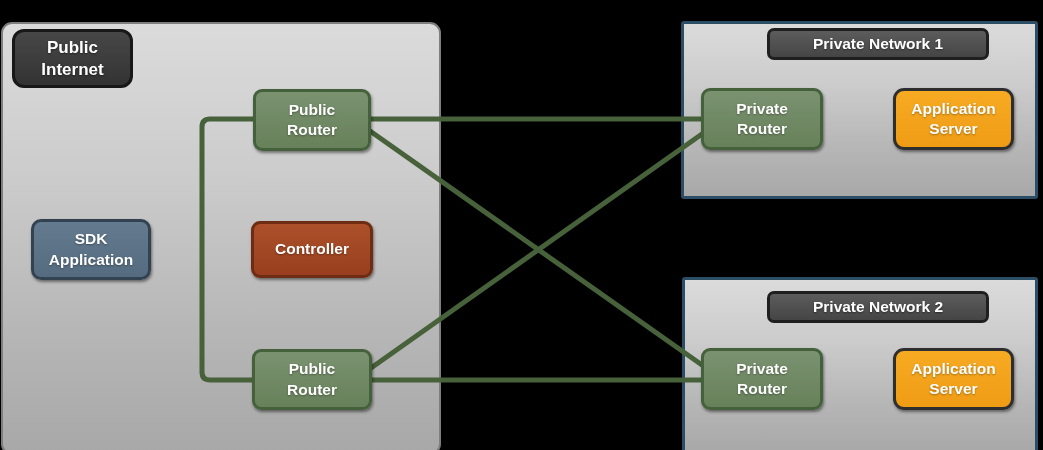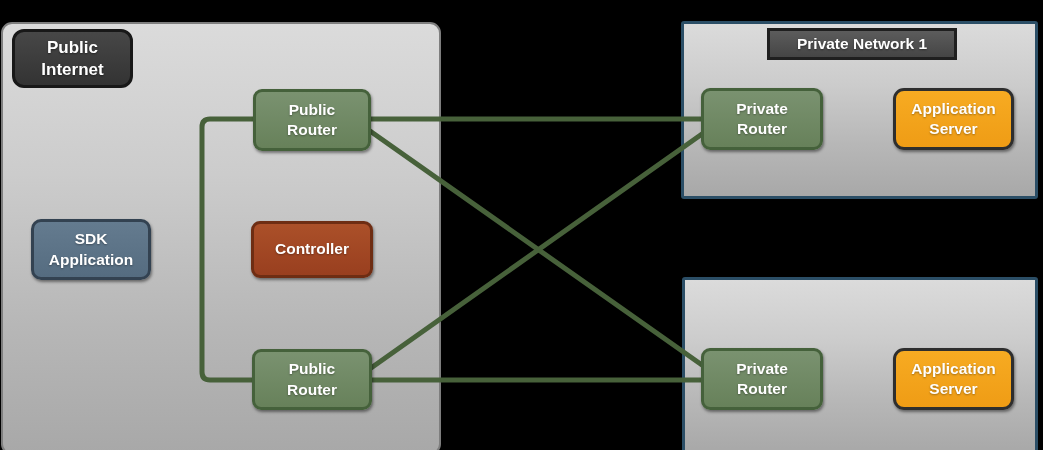--- a/index.html
+++ b/index.html
@@ -58,24 +58,24 @@
   }
   .badge.cloud {
     left: 12px; top: 11px; width: 121px; height: 59px;
     background: linear-gradient(180deg, #474747, #333333);
     border: 3px solid #181818;
     border-radius: 12px;
     font-size: 17px;
     line-height: 1.28;
   }
   .badge.title {
-    width: 190px; height: 32px;
+    width: 222px; height: 32px;
     background: linear-gradient(180deg, #5c5c5c, #454545);
     border: 3px solid #1f1f1f;
-    border-radius: 0;
+    border-radius: 7px;
     font-size: 15.5px;
   }
   .badge.title.t1 { left: 767px; top: 10px; }
   .badge.title.t2 { left: 767px; top: 273px; }
 
   
   .node {
     position: absolute;
     z-index: 3;
     display: flex;
@@ -132,20 +132,21 @@
     <path d="M 254 101 L 210 101 Q 202 101 202 109 L 202 354 Q 202 362 210 362 L 253 362"></path>
     <path d="M 370 101 L 702 101"></path>
     <path d="M 371 362 L 702 362"></path>
     <path d="M 370 113 L 702 347"></path>
     <path d="M 371 350 L 702 116"></path>
   </svg>
 
   <div class="badge cloud">Public
 Internet</div>
   <div class="badge title t1">Private Network 1</div>
+  <div class="badge title t2">Private Network 2</div>
 
   <div class="node slate sdk">SDK
 Application</div>
   <div class="node rust ctrl">Controller</div>
   <div class="node green pub-r-top">Public
 Router</div>
   <div class="node green pub-r-bot">Public
 Router</div>
 
   <div class="node green prv-r-1">Private

